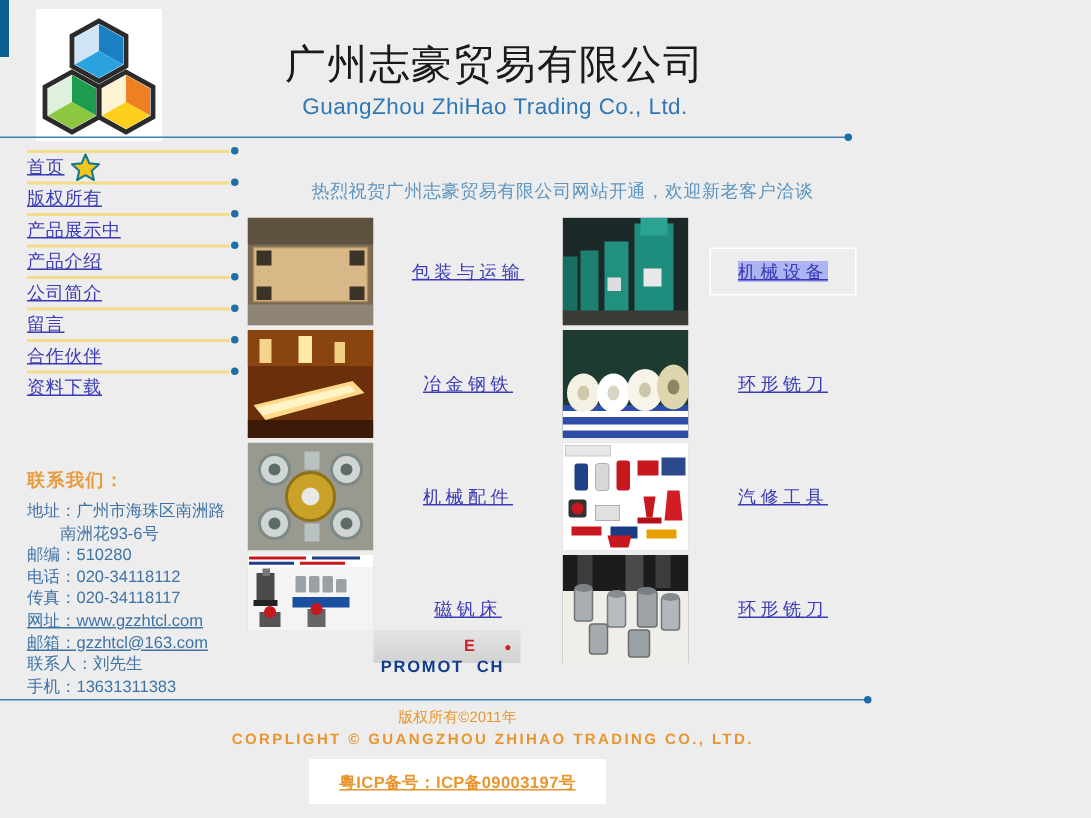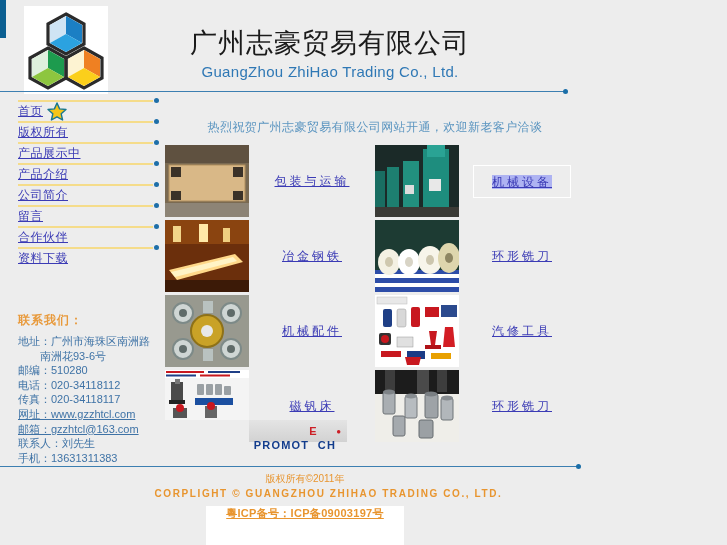--- a/index.html
+++ b/index.html
@@ -248,24 +248,24 @@
     font-size: 10px;
     line-height: 16px;
     color: #e8952f;
     font-weight: bold;
     letter-spacing: 1.6px;
     margin-left: 47px;
   }
   .foot-icp-box {
     margin: 4px auto 0;
     width: 198px;
-    height: 40px;
+    height: 30px;
     background: #ffffff;
     display: flex;
-    align-items: flex-start;
+    align-items: center;
     justify-content: center;
   }
   .foot-icp {
     font-size: 11px;
     color: #e8952f;
     font-weight: bold;
     text-decoration: underline;
     letter-spacing: 0.3px;
     cursor: pointer;
   }

